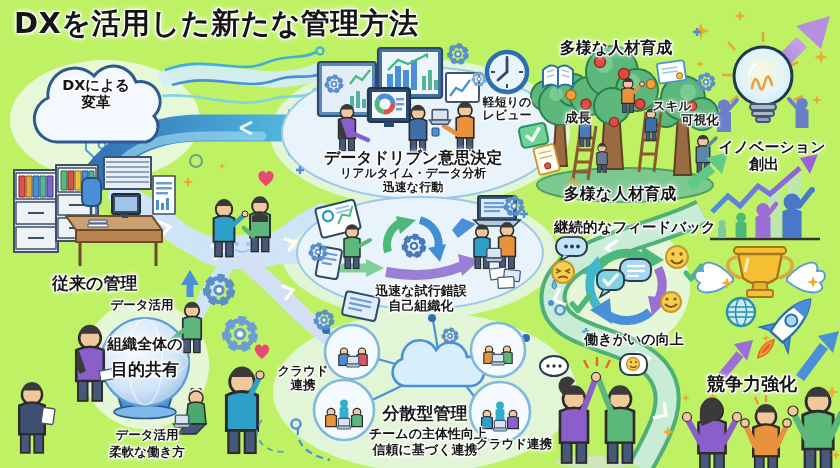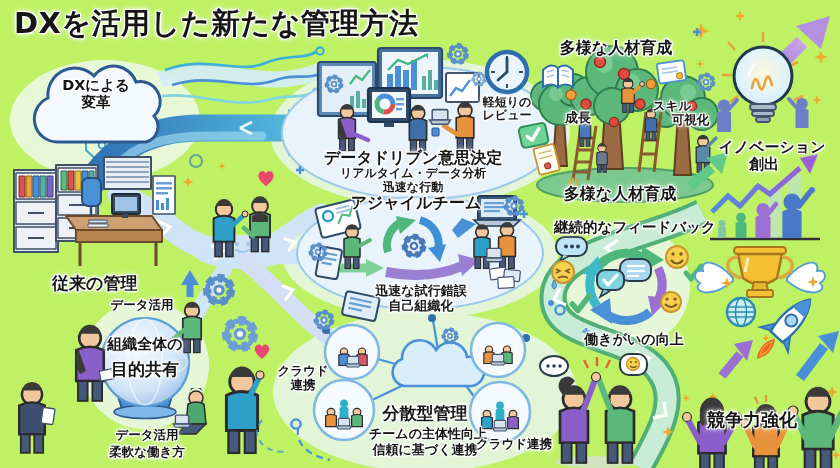--- a/index.html
+++ b/index.html
@@ -798,37 +798,36 @@
 <div class="lbl c" style="left:147px;top:428px;font-size:12.5px;">データ活用</div>
 <div class="lbl c" style="left:147px;top:445px;font-size:12.5px;">柔軟な働き方</div>
 
 <div class="lbl c" style="left:413px;top:167px;font-size:12px;">リアルタイム・データ分析</div>
 <div class="lbl c" style="left:413px;top:149px;font-size:16px;">データドリブン意思決定</div>
 <div class="lbl c" style="left:413px;top:181px;font-size:12px;">迅速な行動</div>
 
 <div class="lbl c" style="left:507px;top:96px;font-size:12px;">軽短りの</div>
 <div class="lbl c" style="left:507px;top:109px;font-size:12px;">レビュー</div>
 
-<div class="lbl c" style="left:416px;top:194px;font-size:16px;">アジャイルチーム</div>
 <div class="lbl c" style="left:421px;top:284px;font-size:13px;">迅速な試行錯誤</div>
 <div class="lbl c" style="left:421px;top:299px;font-size:13px;">自己組織化</div>
 
 <div class="lbl c" style="left:616px;top:39px;font-size:16px;">多様な人材育成</div>
 <div class="lbl c" style="left:564px;top:111px;font-size:13px;padding-left:28px;">成長</div>
 <div class="lbl c" style="left:672px;top:99px;font-size:12.5px;">スキル</div>
-<div class="lbl c" style="left:672px;top:113px;font-size:12.5px;padding-left:37px;">可視化</div>
+<div class="lbl c" style="left:700px;top:113px;font-size:12.5px;">可視化</div>
 <div class="lbl c" style="left:620px;top:185px;font-size:16px;">多様な人材育成</div>
 
 <div class="lbl c" style="left:764px;top:139px;font-size:15px;margin-left:8px;">イノベーション</div>
 <div class="lbl c" style="left:764px;top:156px;font-size:15px;">創出</div>
 
 <div class="lbl c" style="left:635px;top:220px;font-size:14.5px;">継続的なフィードバック</div>
 <div class="lbl c" style="left:634px;top:332px;font-size:14px;">働きがいの向上</div>
 
-<div class="lbl c" style="left:752px;top:374px;font-size:18px;margin-top:36px;">競争力強化</div>
+<div class="lbl c" style="left:752px;top:374px;font-size:18px;">競争力強化</div>
 
 <div class="lbl c" style="left:303px;top:364px;font-size:12.5px;">クラウド</div>
 <div class="lbl c" style="left:303px;top:378px;font-size:12.5px;">連携</div>
 <div class="lbl c" style="left:425px;top:404px;font-size:17px;">分散型管理</div>
 <div class="lbl c" style="left:428px;top:427px;font-size:13px;">チームの主体性向上</div>
 <div class="lbl c" style="left:425px;top:443px;font-size:13px;">信頼に基づく連携</div>
 <div class="lbl c" style="left:514px;top:437px;font-size:12.5px;">クラウド連携</div>
 
 </div>
 

